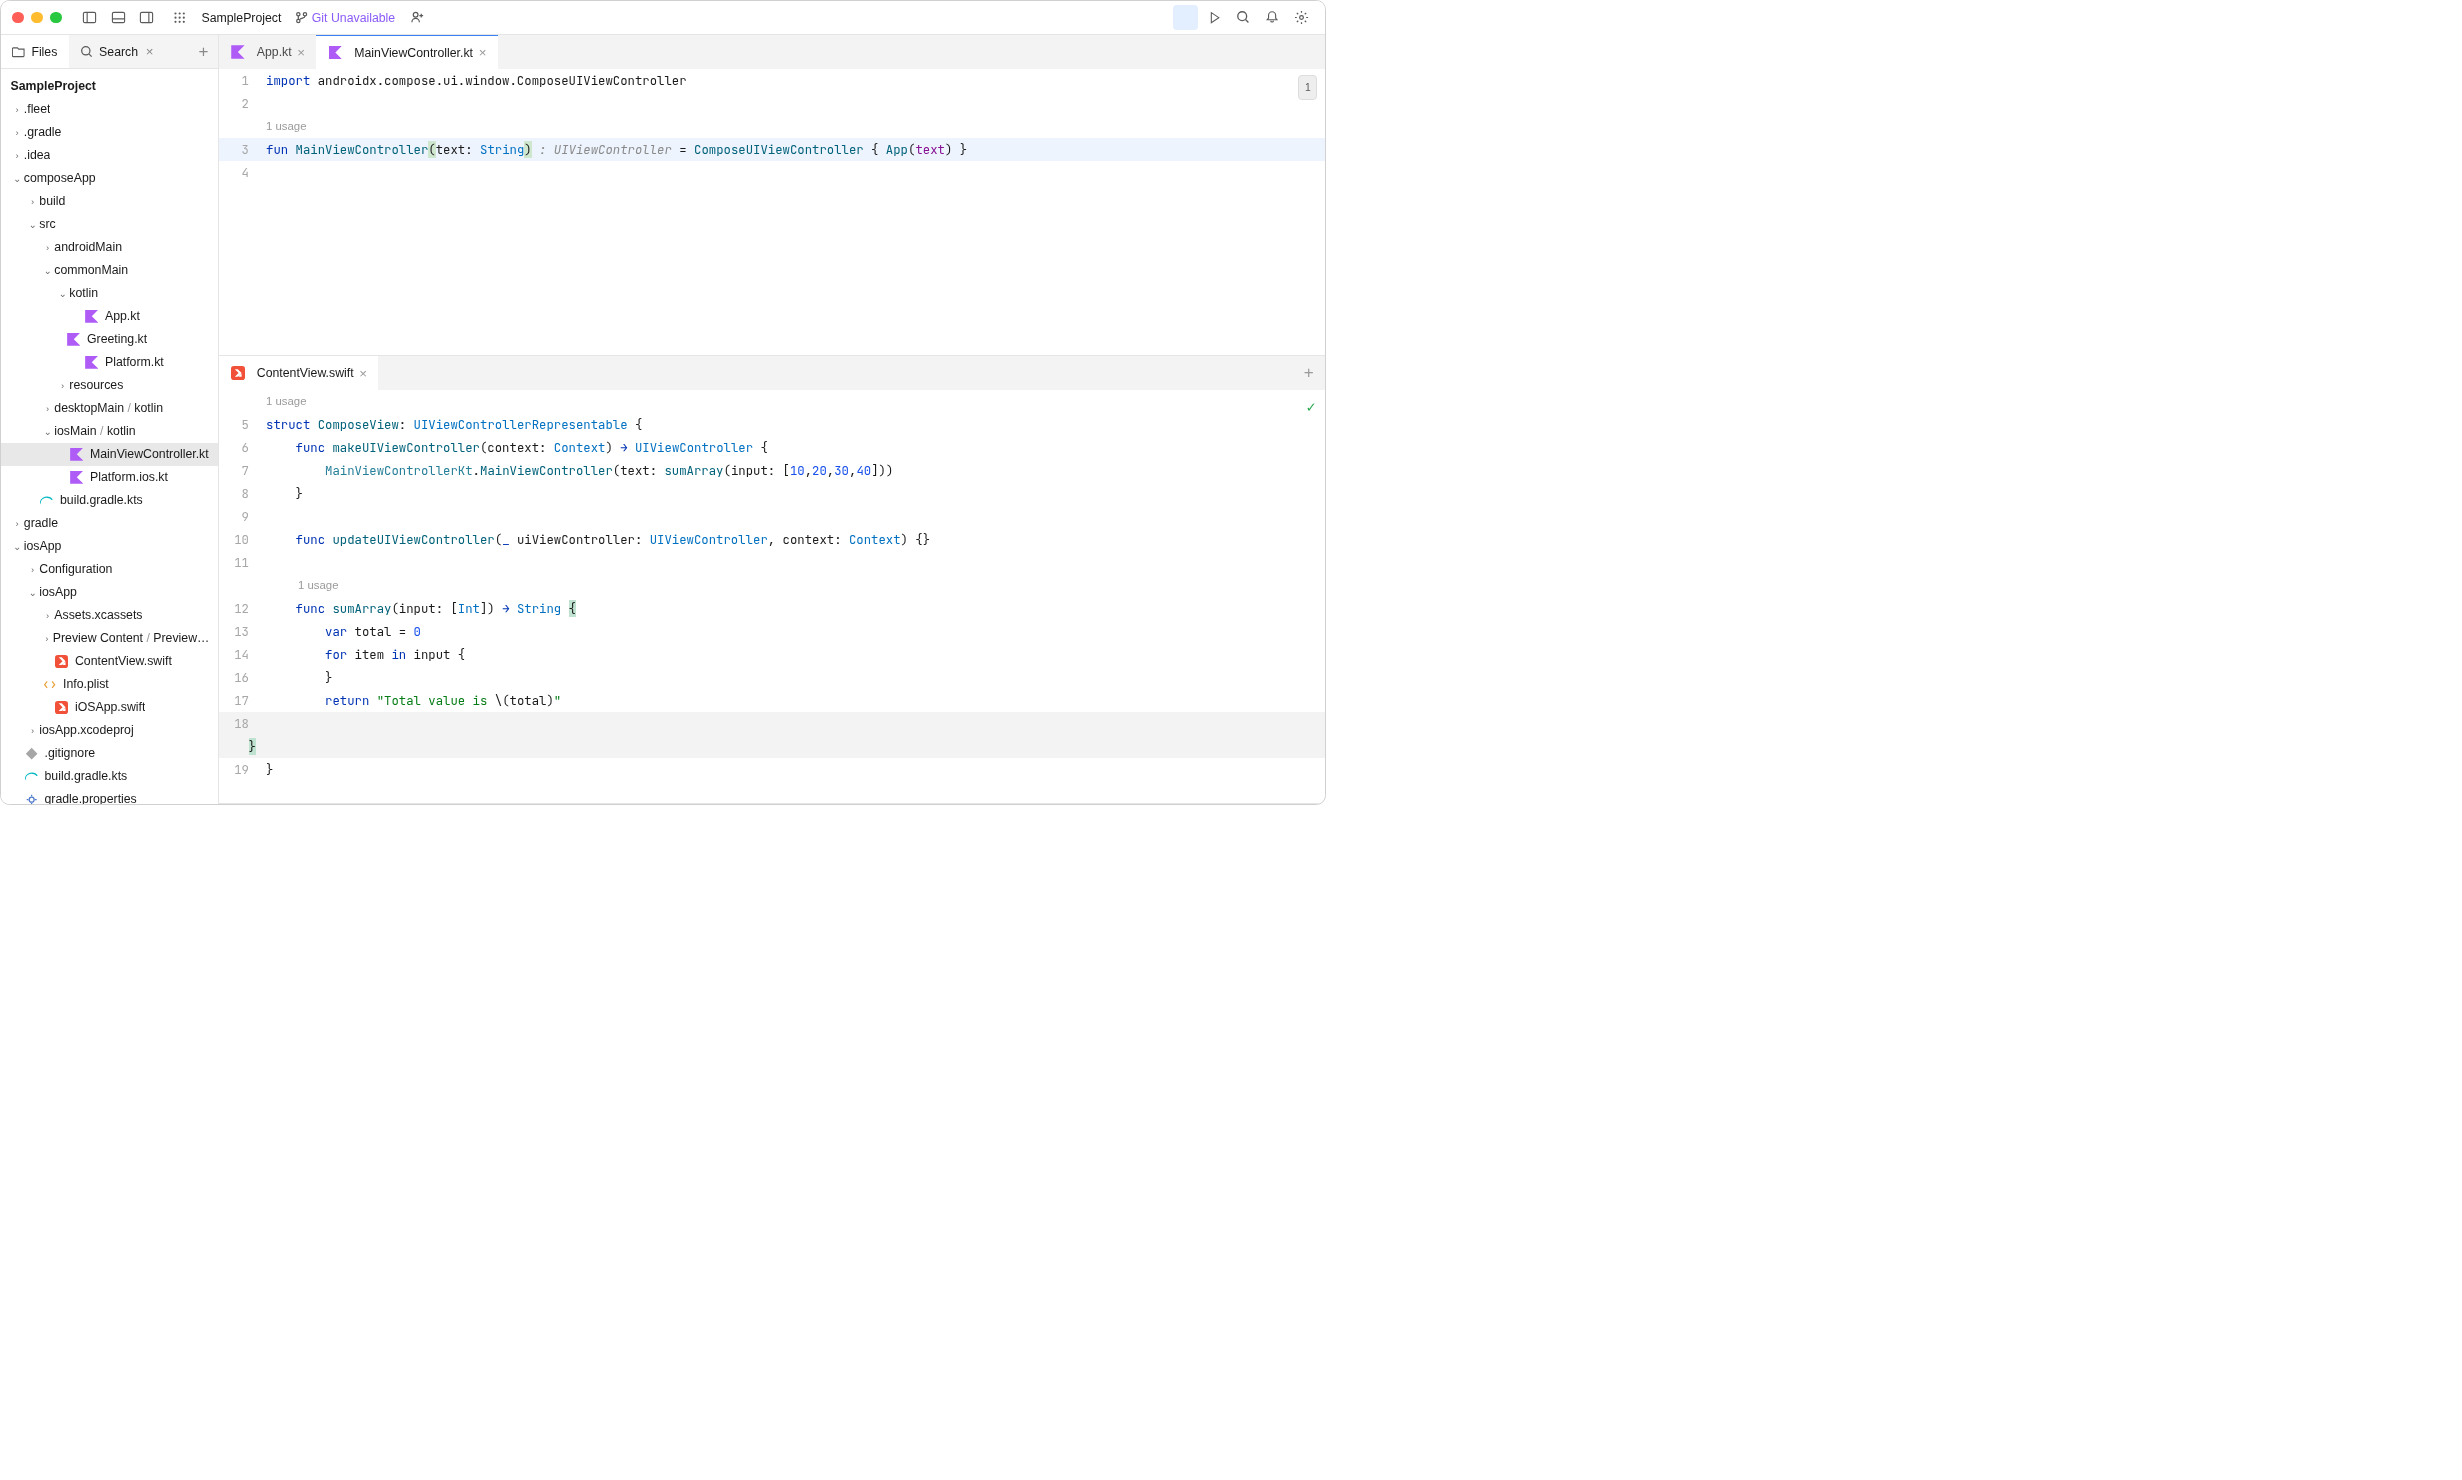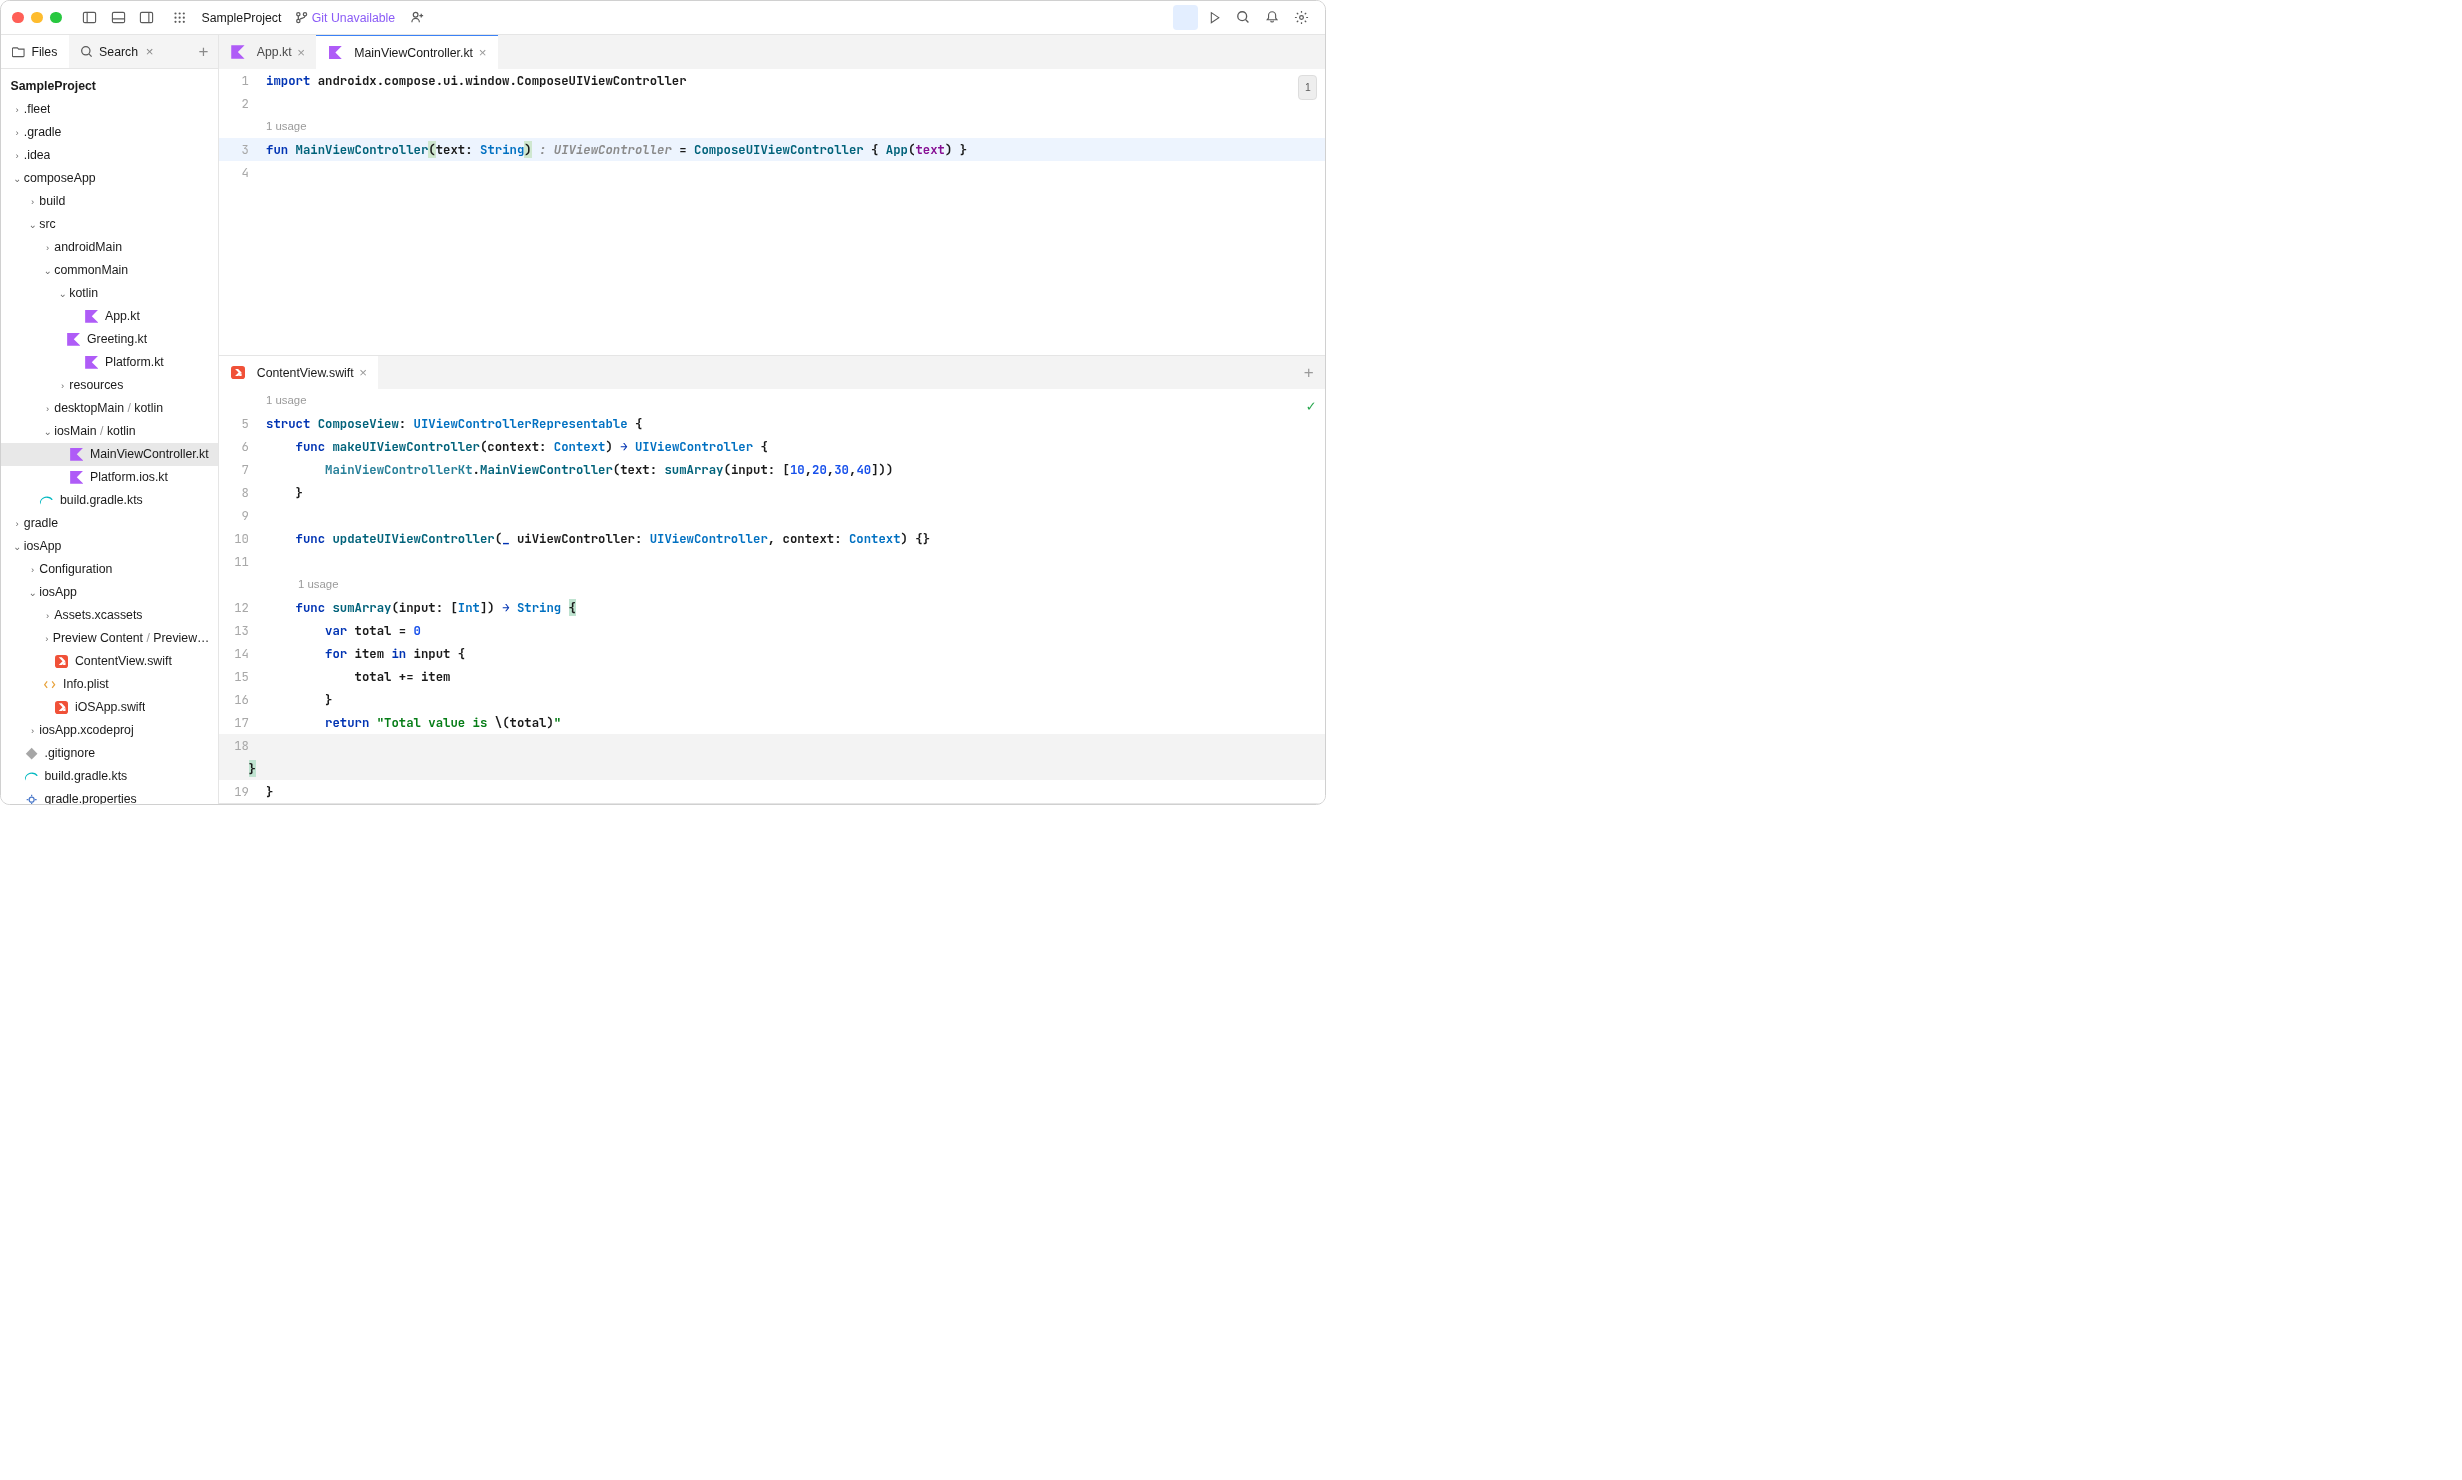--- a/index.html
+++ b/index.html
@@ -140,21 +140,21 @@
   display:flex;
 }
 .code-line.hl { background:#edf4fe; }
 .code-line.hl2 { background:#f3f3f3;flex-direction:column; }
 .ln {
   width:47px; text-align:right; padding-right:17px;
   color:#a8a8a8;
   user-select:none;
   flex-shrink:0;
 }
-.code { white-space:pre;font-weight:bold; }
+.code { white-space:pre; }
 .hint {
   display:flex;
 }
 .hint .ln { }
 .hint .txt {
   padding-left:0;
   font-family:-apple-system,sans-serif;
   font-size:11.4px; color:#9a9a9a;
 }
 
@@ -578,24 +578,20 @@
             </div>
           <div class="code-line">
               <span class="ln">13</span>
               <span class="code"><span class="kw">        var </span><span>total</span><span> = </span><span class="num">0</span></span>
             </div>
           <div class="code-line">
               <span class="ln">14</span>
               <span class="code"><span class="kw">        for </span><span>item</span><span class="kw"> in </span><span>input {</span></span>
             </div>
           <div class="code-line">
-              <span class="ln">15</span>
-              <span class="code">            total += item</span>
-            </div>
-          <div class="code-line">
               <span class="ln">16</span>
               <span class="code">        }</span>
             </div>
           <div class="code-line">
               <span class="ln">17</span>
               <span class="code"><span class="kw">        return </span><span class="str">"Total value is </span><span>\(</span><span>total</span><span>)</span><span class="str">"</span></span>
             </div>
           <div class="code-line hl2">
               <span class="ln">18</span>
               <span class="code"><span>    </span><span class="brace-hl">}</span></span>

